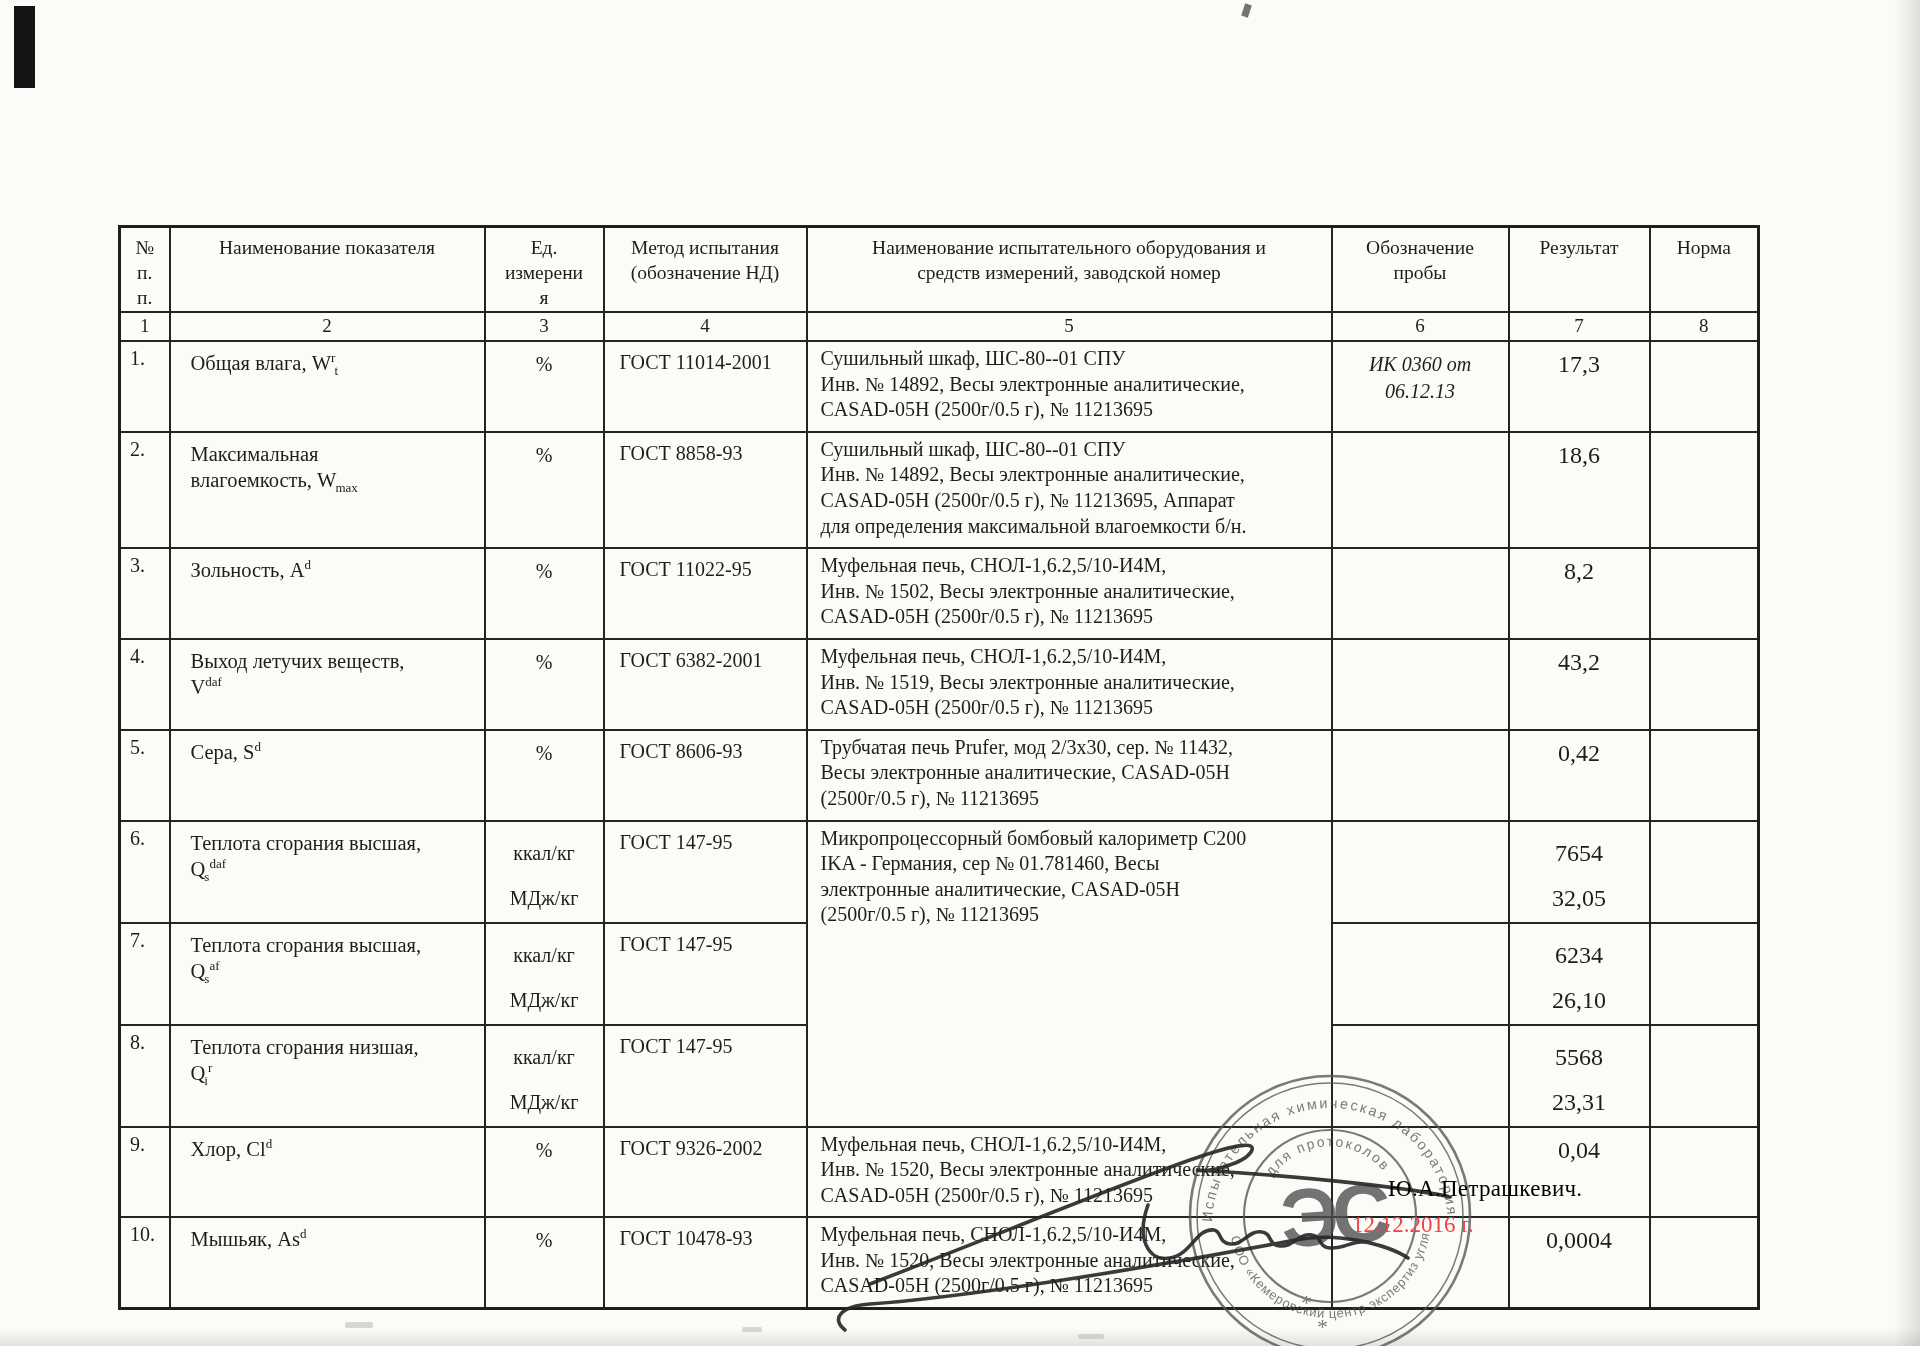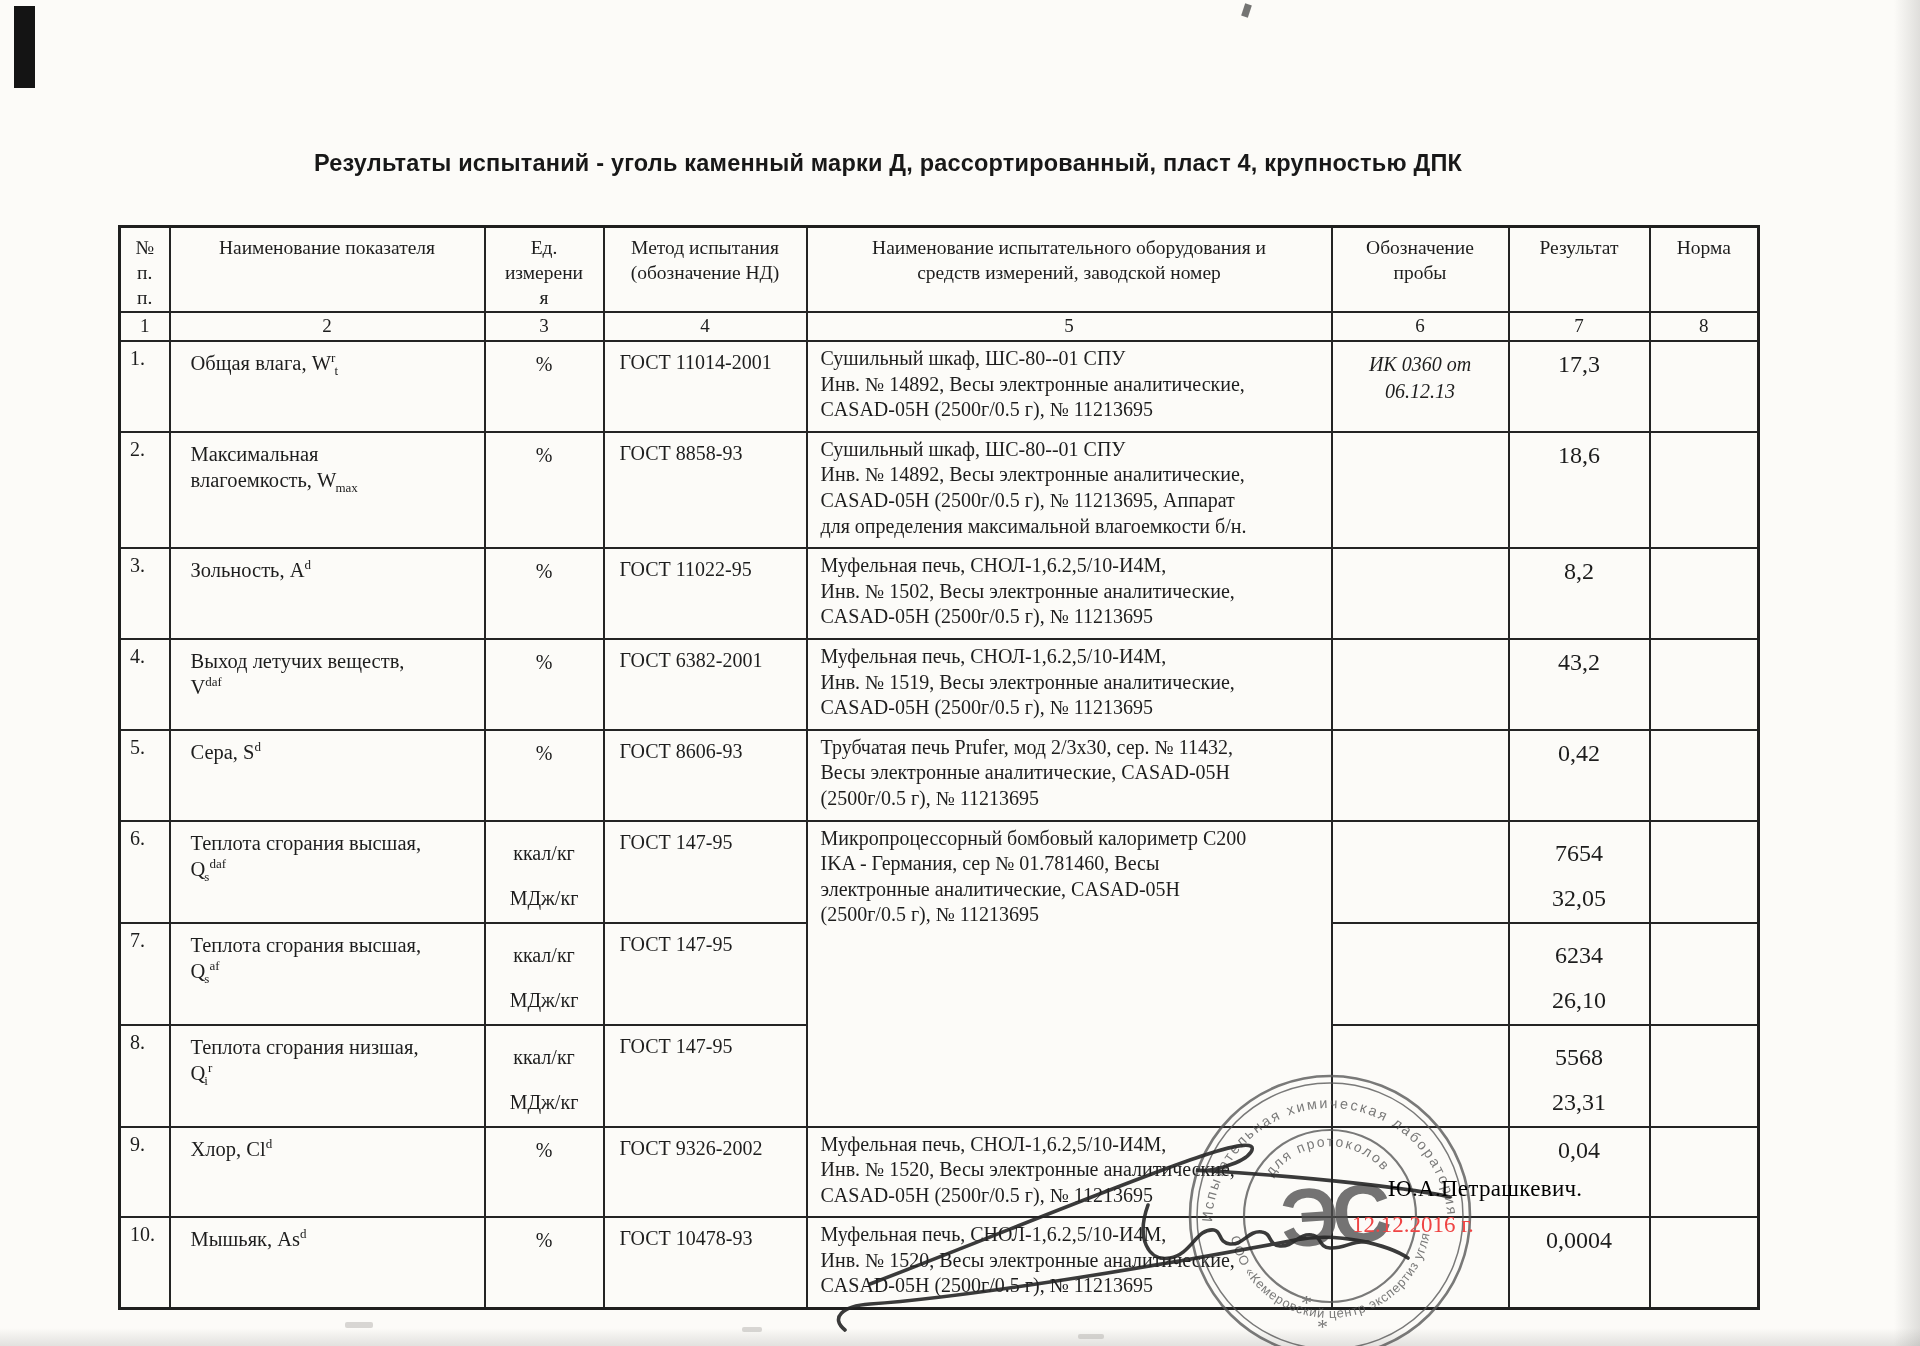--- a/index.html
+++ b/index.html
@@ -58,21 +58,20 @@
 <div class="page">
 
   <div class="scan-bar"></div>
   <div class="speck-tr"></div>
   <div class="edge-right"></div>
   <div class="edge-bottom"></div>
   <div class="scan-dot" style="left:345px;top:1322px;width:28px;height:6px;"></div>
   <div class="scan-dot" style="left:742px;top:1327px;width:20px;height:5px;"></div>
   <div class="scan-dot" style="left:1078px;top:1334px;width:26px;height:5px;"></div>
 
-  <div class="title">Результаты испытаний - уголь каменный марки Д, рассортированный, пласт 4, крупностью ДПК</div>
 
   <table class="results">
     <colgroup>
       <col style="width:50px">
         <col style="width:315px">
         <col style="width:119px">
       <col style="width:203px">
         <col style="width:525px">
         <col style="width:177px">
       <col style="width:141px">

